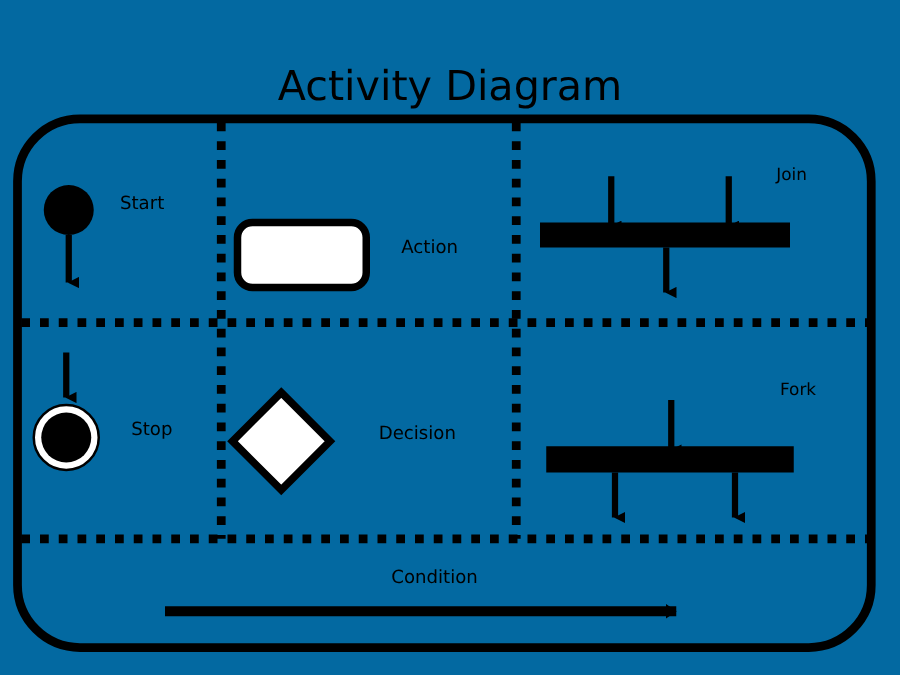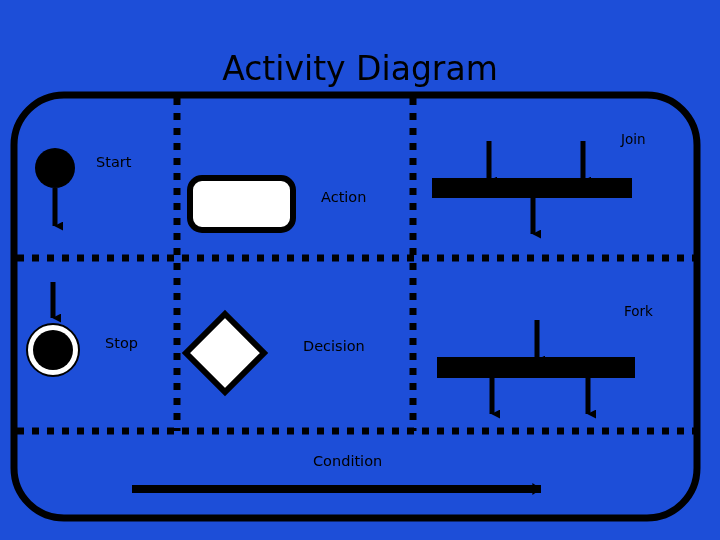--- a/index.html
+++ b/index.html
@@ -10,21 +10,21 @@
   body {
     width: 720px;
     height: 540px;
     overflow: hidden;
     font-family: "DejaVu Sans", "Liberation Sans", sans-serif;
   }
   #canvas {
     position: relative;
     width: 720px;
     height: 540px;
-    background: #1d4ed8;
+    background: #0369a1;
     text-align: center;
   }
   #diagram-svg {
     position: absolute;
     top: 0;
     left: 0;
     width: 720px;
     height: 540px;
   }
   .title-text {

